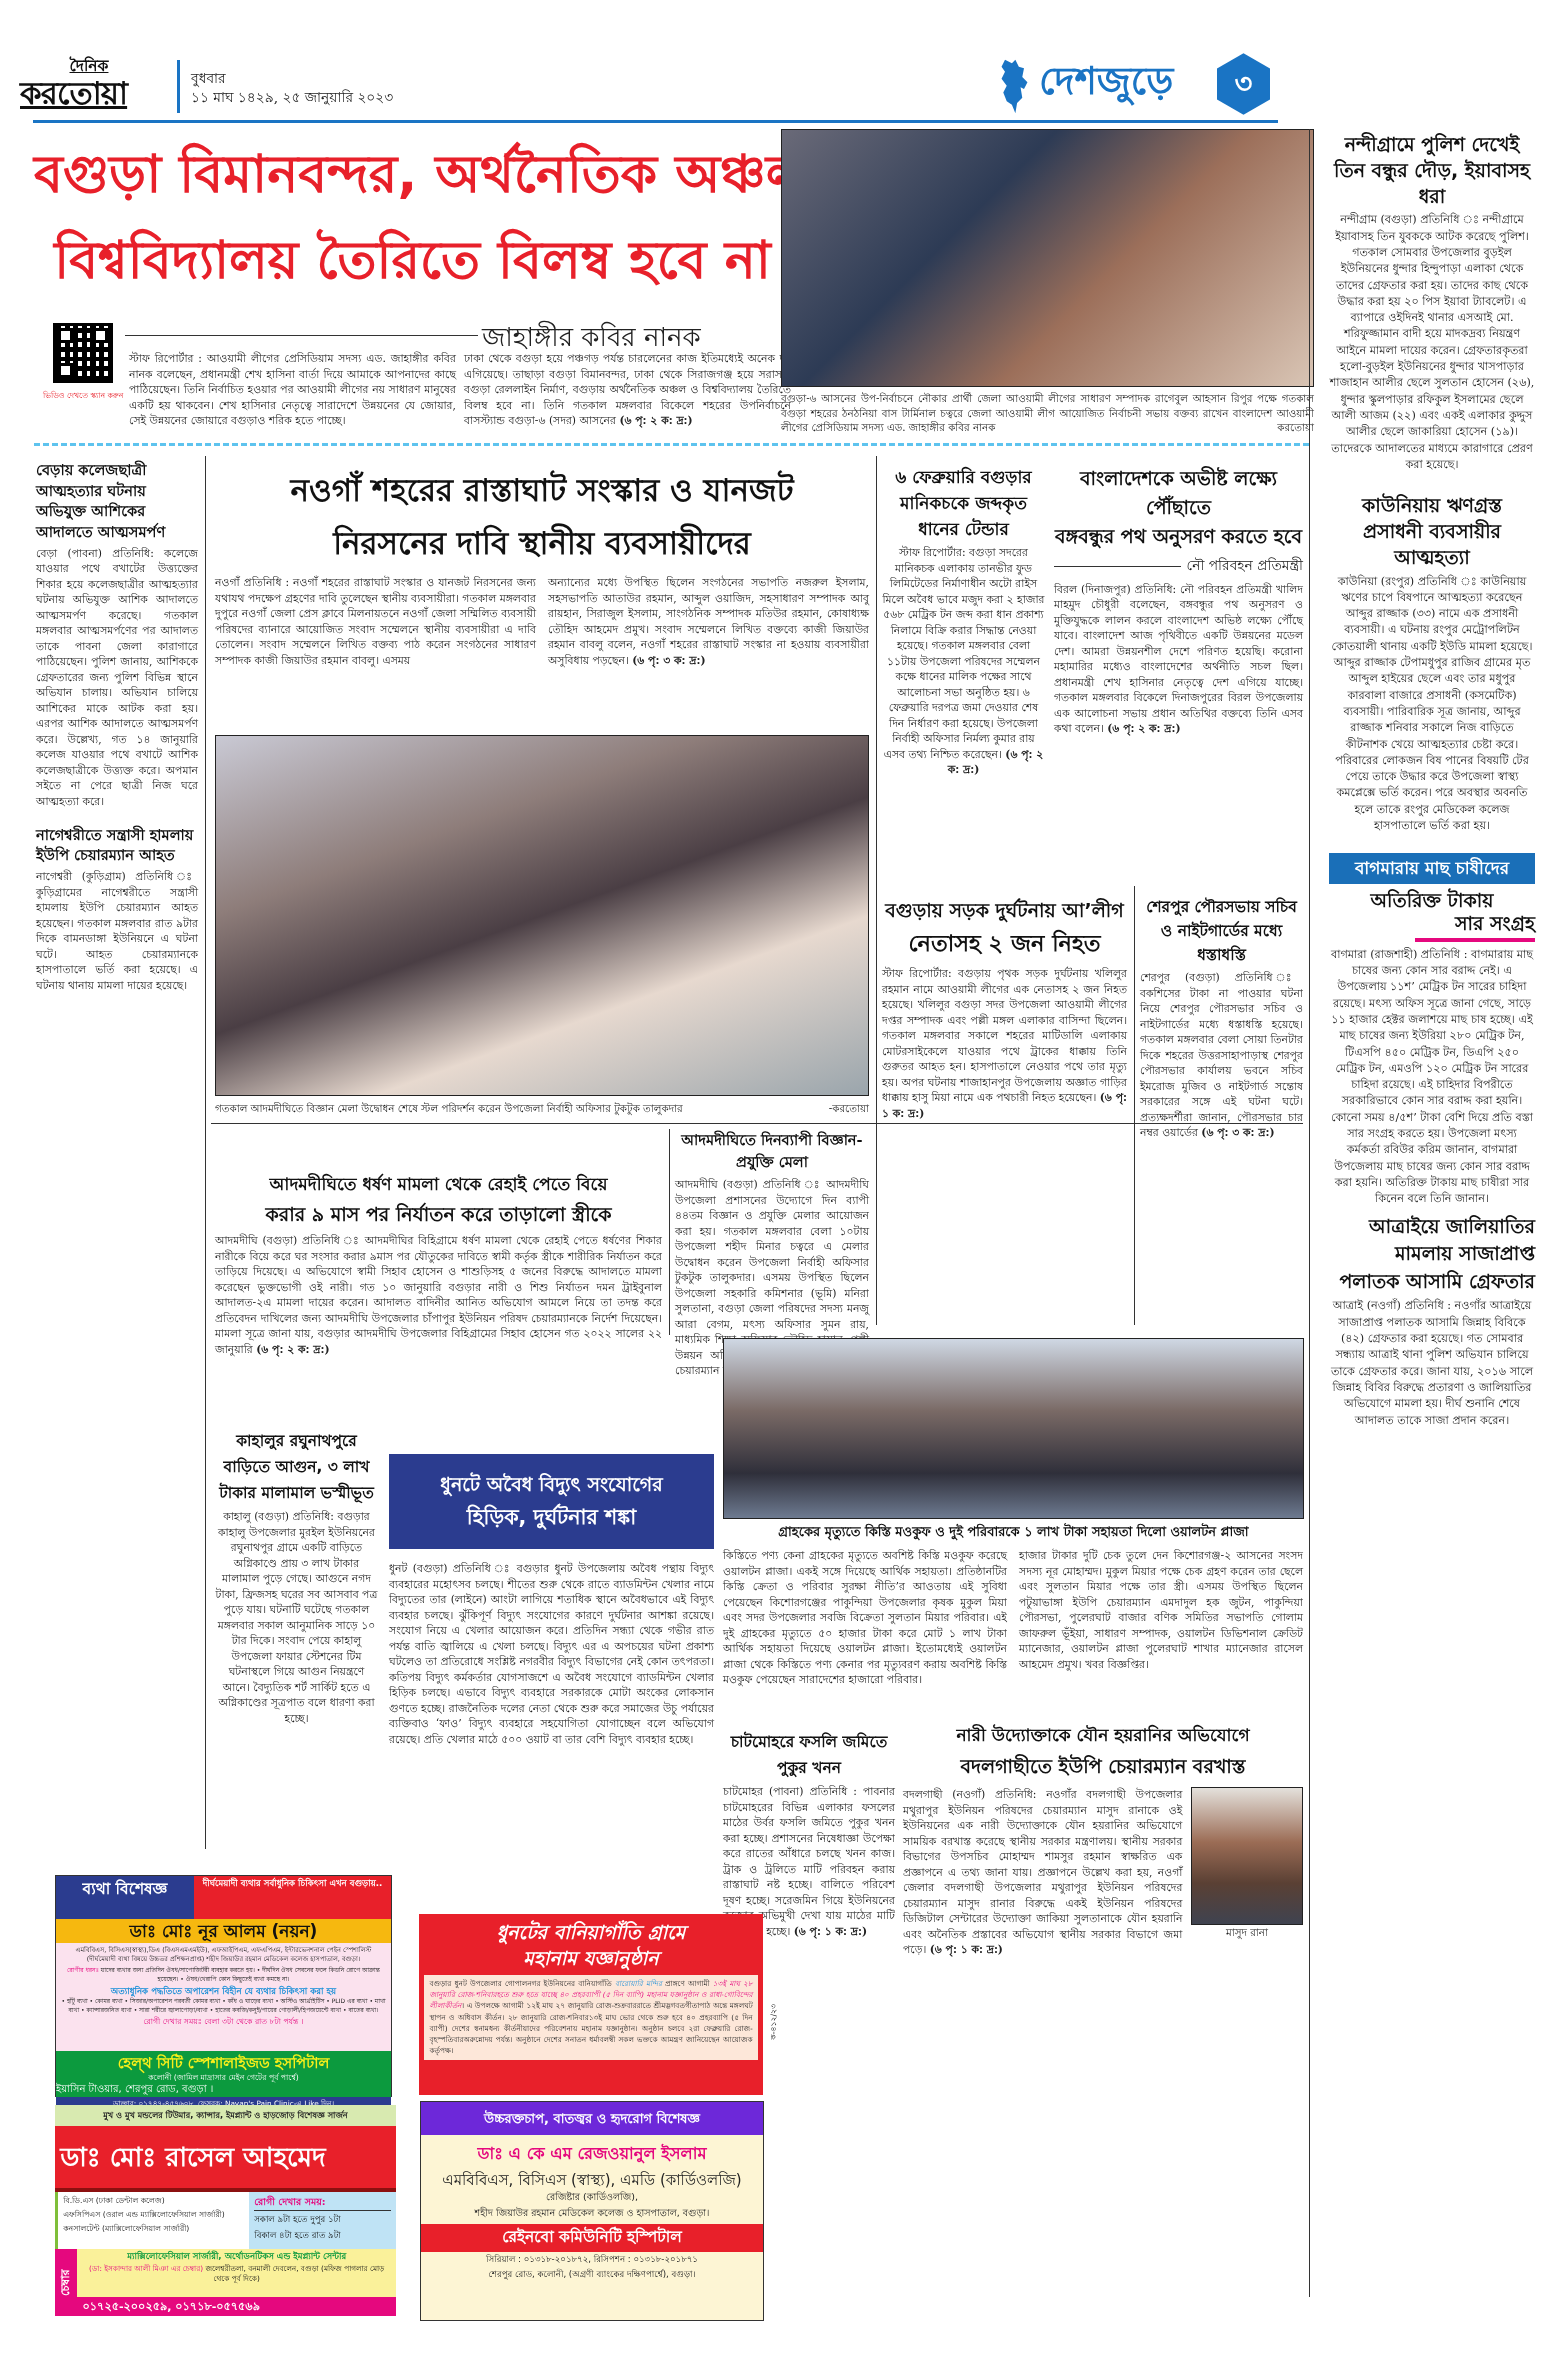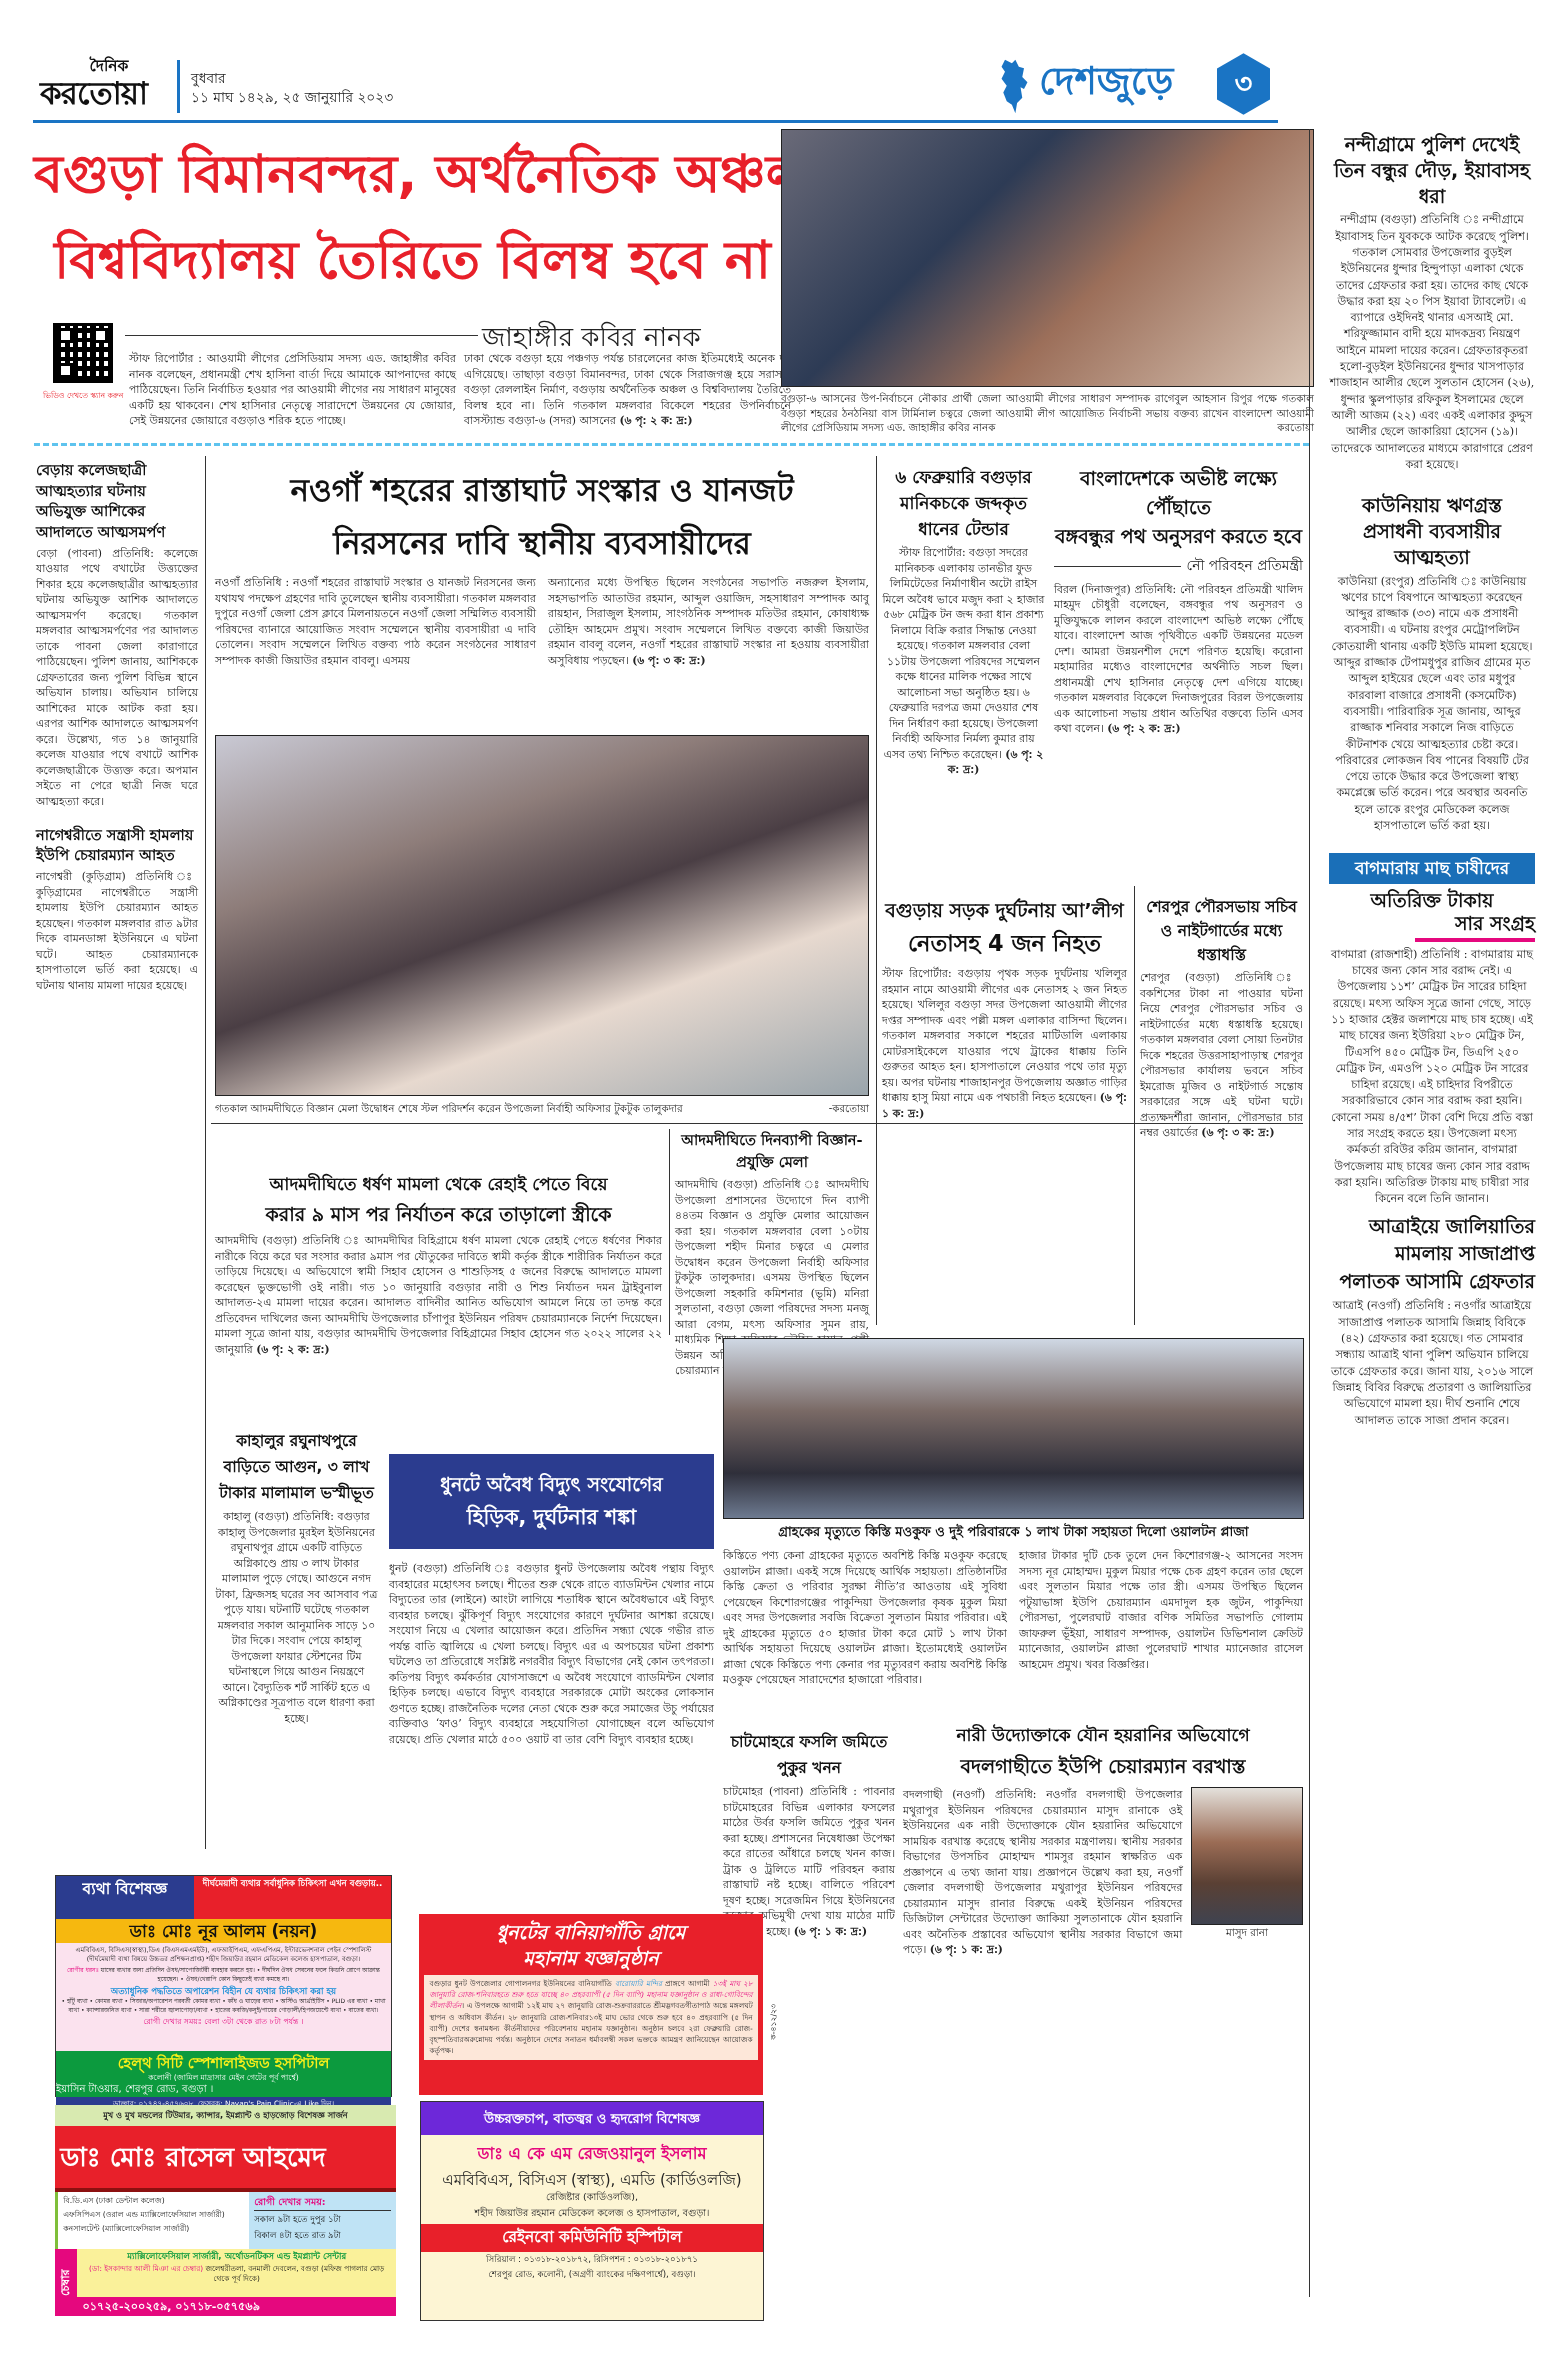--- a/index.html
+++ b/index.html
@@ -12,21 +12,21 @@
   .caption { font-size: 10.3px; line-height: 14.6px; font-family: "DejaVu Serif", serif; color:#222; text-align: justify; }
   .rule-blue { background: #1a74c4; }
   .dash-blue { border-top: 3.4px dashed #5ec3ee; }
   .vline { border-left: 0.9px solid #333; }
   .hline { border-top: 0.9px solid #333; }
 </style>
 </head>
 <body>
 
 <div class="abs" style="left:0;top:0;width:1548px;height:129px;">
-  <div class="abs" style="left:40px;top:58px;width:138px;">
+  <div class="abs" style="left:20px;top:58px;width:138px;text-decoration:underline;">
     <div style="font-family:'DejaVu Sans',sans-serif;font-weight:bold;font-size:15.5px;text-align:center;color:#111;line-height:17px;">দৈনিক</div>
     <div style="font-family:'DejaVu Sans',sans-serif;font-weight:900;font-size:31px;letter-spacing:-0.9px;color:#111;line-height:36px;">করতোয়া</div>
   </div>
   <div class="abs rule-blue" style="left:177px;top:60px;width:2.6px;height:53px;"></div>
   <div class="abs" style="left:191px;top:69px;font-family:'DejaVu Serif',serif;color:#222;">
     <div style="font-size:13.8px;line-height:19px;">বুধবার</div>
     <div style="font-size:13.8px;line-height:19px;">১১ মাঘ ১৪২৯, ২৫ জানুয়ারি ২০২৩</div>
   </div>
   <div class="abs" style="left:998px;top:53px;width:550px;height:69px;">
     <div class="abs" style="left:0;top:5.2px;width:33px;height:57px;">
@@ -138,21 +138,21 @@
     <div style="font-family:'DejaVu Sans',sans-serif;font-size:13.8px;color:#222;">নৌ পরিবহন প্রতিমন্ত্রী</div>
   </div>
   <div class="txt" style="font-size:10.8px;line-height:15.5px;margin-top:3.4px;">
     <span>বিরল (দিনাজপুর) প্রতিনিধি: নৌ পরিবহন প্রতিমন্ত্রী খালিদ মাহমুদ চৌধুরী বলেছেন, বঙ্গবন্ধুর পথ অনুসরণ ও মুক্তিযুদ্ধকে লালন করলে বাংলাদেশ অভিষ্ঠ লক্ষ্যে পৌঁছে যাবে। বাংলাদেশ আজ পৃথিবীতে একটি উন্নয়নের মডেল দেশ। আমরা উন্নয়নশীল দেশে পরিণত হয়েছি। করোনা মহামারির মধ্যেও বাংলাদেশের অর্থনীতি সচল ছিল। প্রধানমন্ত্রী শেখ হাসিনার নেতৃত্বে দেশ এগিয়ে যাচ্ছে। গতকাল মঙ্গলবার বিকেলে দিনাজপুরের বিরল উপজেলায় এক আলোচনা সভায় প্রধান অতিথির বক্তব্যে তিনি এসব কথা বলেন।</span>
     <span class="cont">(৬ পৃ: ২ ক: দ্র:)</span>
   </div>
 </div>
 
 <div class="abs" style="left:882px;top:895px;width:245px;">
   <div class="hd" style="font-size:19px;line-height:31px;">বগুড়ায় সড়ক দুর্ঘটনায় আ’লীগ</div>
-  <div class="hd" style="font-size:22.4px;line-height:34px;">নেতাসহ 4 জন নিহত</div>
+  <div class="hd" style="font-size:22.4px;line-height:34px;">নেতাসহ ২ জন নিহত</div>
   <div class="txt" style="font-size:10.8px;line-height:15.5px;margin-top:6px;">
     <span>স্টাফ রিপোর্টার: বগুড়ায় পৃথক সড়ক দুর্ঘটনায় খলিলুর রহমান নামে আওয়ামী লীগের এক নেতাসহ ২ জন নিহত হয়েছে। খলিলুর বগুড়া সদর উপজেলা আওয়ামী লীগের দপ্তর সম্পাদক এবং পল্লী মঙ্গল এলাকার বাসিন্দা ছিলেন। গতকাল মঙ্গলবার সকালে শহরের মাটিডালি এলাকায় মোটরসাইকেলে যাওয়ার পথে ট্রাকের ধাক্কায় তিনি গুরুতর আহত হন। হাসপাতালে নেওয়ার পথে তার মৃত্যু হয়। অপর ঘটনায় শাজাহানপুর উপজেলায় অজ্ঞাত গাড়ির ধাক্কায় হাসু মিয়া নামে এক পথচারী নিহত হয়েছেন।</span>
     <span class="cont">(৬ পৃ: ১ ক: দ্র:)</span>
   </div>
 </div>
 
 <div class="abs vline" style="left:1134px;top:886px;height:439px;"></div>
 <div class="abs" style="left:1140px;top:895px;width:163px;">
   <div class="hd" style="font-size:15.5px;line-height:24px;">শেরপুর পৌরসভায় সচিব ও নাইটগার্ডের মধ্যে ধস্তাধস্তি</div>
   <div class="txt" style="font-size:10.8px;line-height:15.5px;margin-top:3.4px;">

